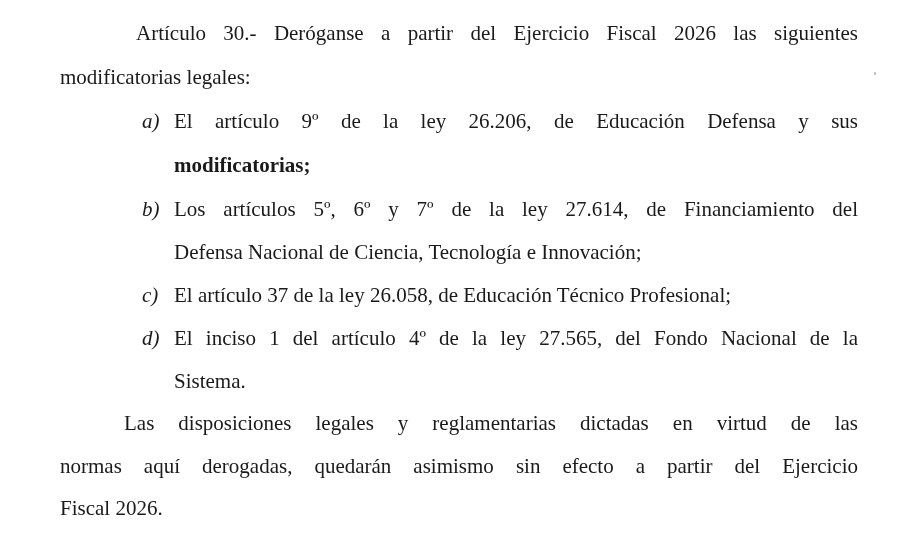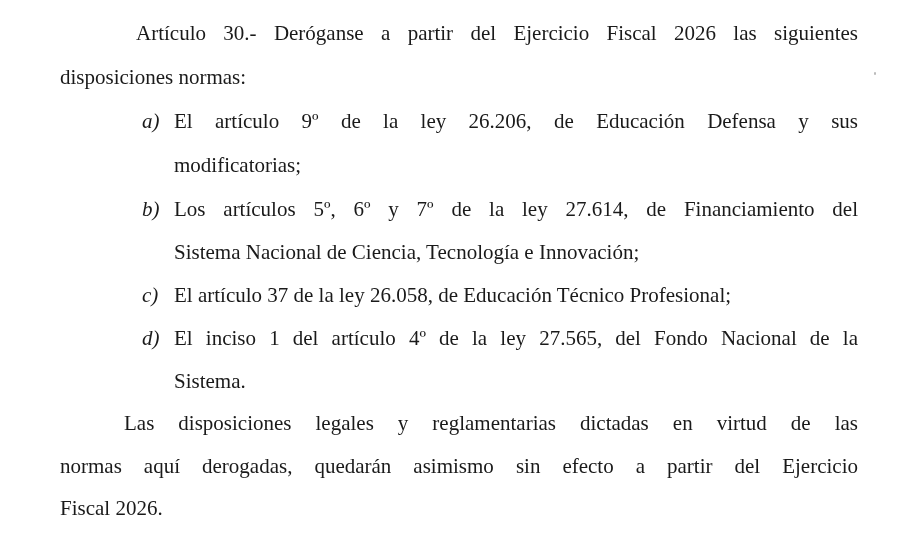--- a/index.html
+++ b/index.html
@@ -40,29 +40,29 @@
       background: #bbbbbb;
       border-radius: 1px;
     }
   </style>
 </head>
 <body>
 
 <div>
 
   <div class="line just" style="left:136px; top:21px; width:722px;">Artículo 30.- Deróganse a partir del Ejercicio Fiscal 2026 las siguientes</div>
-  <div class="line" style="left:60px; top:65px;">disposiciones normas:</div>
+  <div class="line" style="left:60px; top:65px;">modificatorias legales:</div>
 
   <div class="item-label" style="left:142px; top:109px;">a)</div>
   <div class="line just" style="left:174px; top:109px; width:684px;">El artículo 9º de la ley 26.206, de Educación Defensa y sus</div>
-  <div class="line" style="left:174px; top:153px;">modificatorias;</div>
+  <div class="line" style="left:174px; top:153px;font-weight:bold;">modificatorias;</div>
 
   <div class="item-label" style="left:142px; top:197px;">b)</div>
   <div class="line just" style="left:174px; top:197px; width:684px;">Los artículos 5º, 6º y 7º de la ley 27.614, de Financiamiento del</div>
-  <div class="line" style="left:174px; top:240px;">Sistema Nacional de Ciencia, Tecnología e Innovación;</div>
+  <div class="line" style="left:174px; top:240px;">Defensa Nacional de Ciencia, Tecnología e Innovación;</div>
 
   <div class="item-label" style="left:142px; top:283px;">c)</div>
   <div class="line" style="left:174px; top:283px;">El artículo 37 de la ley 26.058, de Educación Técnico Profesional;</div>
 
   <div class="item-label" style="left:142px; top:326px;">d)</div>
   <div class="line just" style="left:174px; top:326px; width:684px;">El inciso 1 del artículo 4º de la ley 27.565, del Fondo Nacional de la</div>
   <div class="line" style="left:174px; top:369px;">Sistema.</div>
 
   <div class="line just" style="left:124px; top:411px; width:734px;">Las disposiciones legales y reglamentarias dictadas en virtud de las</div>
   <div class="line just" style="left:60px; top:454px; width:798px;">normas aquí derogadas, quedarán asimismo sin efecto a partir del Ejercicio</div>

